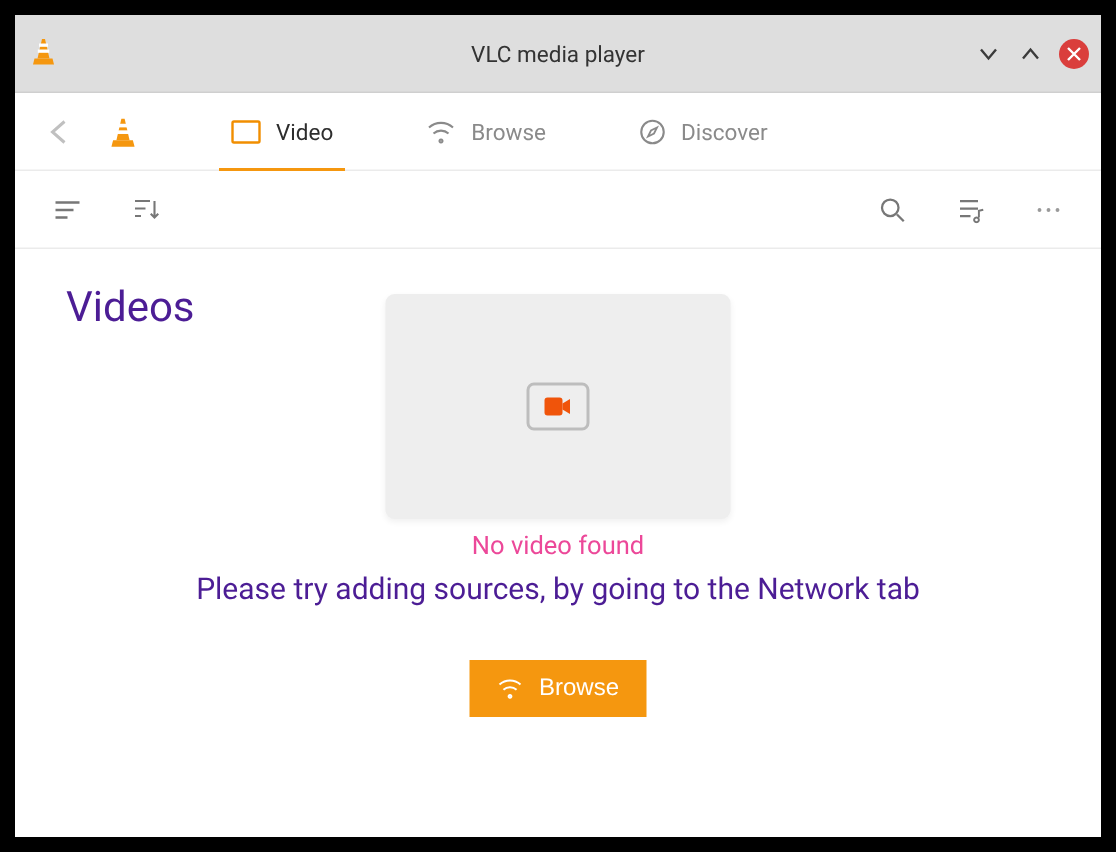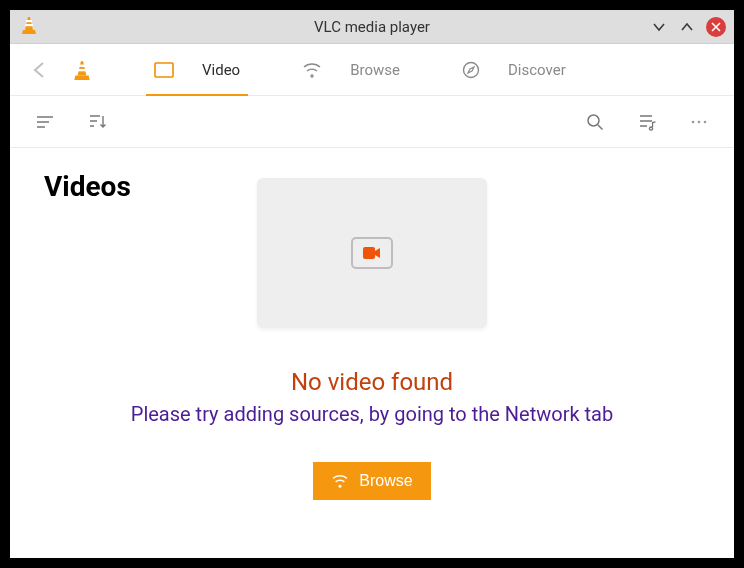--- a/index.html
+++ b/index.html
@@ -15,21 +15,21 @@
     left: 10px;
     top: 10px;
     width: 724px;
     height: 548px;
     background: #fff;
     display: flex;
     flex-direction: column;
   }
   
   .titlebar {
-    height: 34px;
+    height: 52px;
     background: #dedede;
     border-bottom: 1px solid #cfcfcf;
     display: flex;
     align-items: center;
     justify-content: space-between;
     padding: 0 8px 0 10px;
   }
   .titlebar-left { display:flex; align-items:center; gap:8px; }
   .cone {
     display:inline-block;
@@ -62,21 +62,21 @@
     border-bottom: 1px solid #ebebeb;
     display:flex;
     align-items:center;
     gap: 18px;
     padding: 0 30px 0 18px;
   }
   .back-btn { color:#b8b8b8; display:flex; align-items:center; justify-content:center; width:24px; height:24px; }
   .logo-small { margin-left: 2px; margin-right: 28px; display:flex; }
   .tabs { display:flex; align-items:center; gap: 54px; flex:1; margin-left:12px;}
   .tab {
-    display:flex; align-items:center; gap:28px;
+    display:flex; align-items:center; gap:10px;
     font-size: 15px;
     color:#8a8a8a;
     padding: 0 4px;
     position:relative;
     height:52px;
     cursor:pointer;
   }
   .tab.active { color:#2d2d2d; }
   .tab.active .tab-icon { color:#f18e00; }
   .tab .tab-icon { color:#8a8a8a; display:flex;}
@@ -95,22 +95,22 @@
     align-items:center;
     justify-content: space-between;
     padding: 0 24px;
   }
   .toolbar-left, .toolbar-right { display:flex; align-items:center; gap: 30px; }
   .tl-btn { color:#777; display:flex; align-items:center; justify-content:center; width:22px; height:22px; cursor:pointer; }
   
   .content { flex:1; padding: 22px 34px; position:relative; }
   .page-heading {
     font-size: 28px;
-    font-weight: 700;
-    color:#000000;
+    font-weight: 400;
+    color:#4c1d95;
   }
   .empty-state {
     position:absolute;
     top: 30px;
     left:50%;
     transform:translateX(-50%);
     display:flex;
     flex-direction:column;
     align-items:center;
     width: 600px;
@@ -126,23 +126,23 @@
     box-shadow: 0 2px 4px rgba(0,0,0,0.06);
   }
   .placeholder-inner {
     width: 42px; height: 32px;
     border: 2px solid #bdbdbd;
     border-radius: 5px;
     display:flex; align-items:center; justify-content:center;
     background:#eeeeee;
   }
   .msg1 {
-    font-size: 24px;
-    color:#c2410c;
-    margin-top: 40px;
+    font-size: 17px;
+    color:#ec4899;
+    margin-top: 8px;
   }
   .msg2 {
     font-size: 20px;
     color:#4c1d95;
     margin-top: 6px;
     text-align:center;
     max-width: 620px;
   }
   .browse-btn {
     margin-top: 36px;

